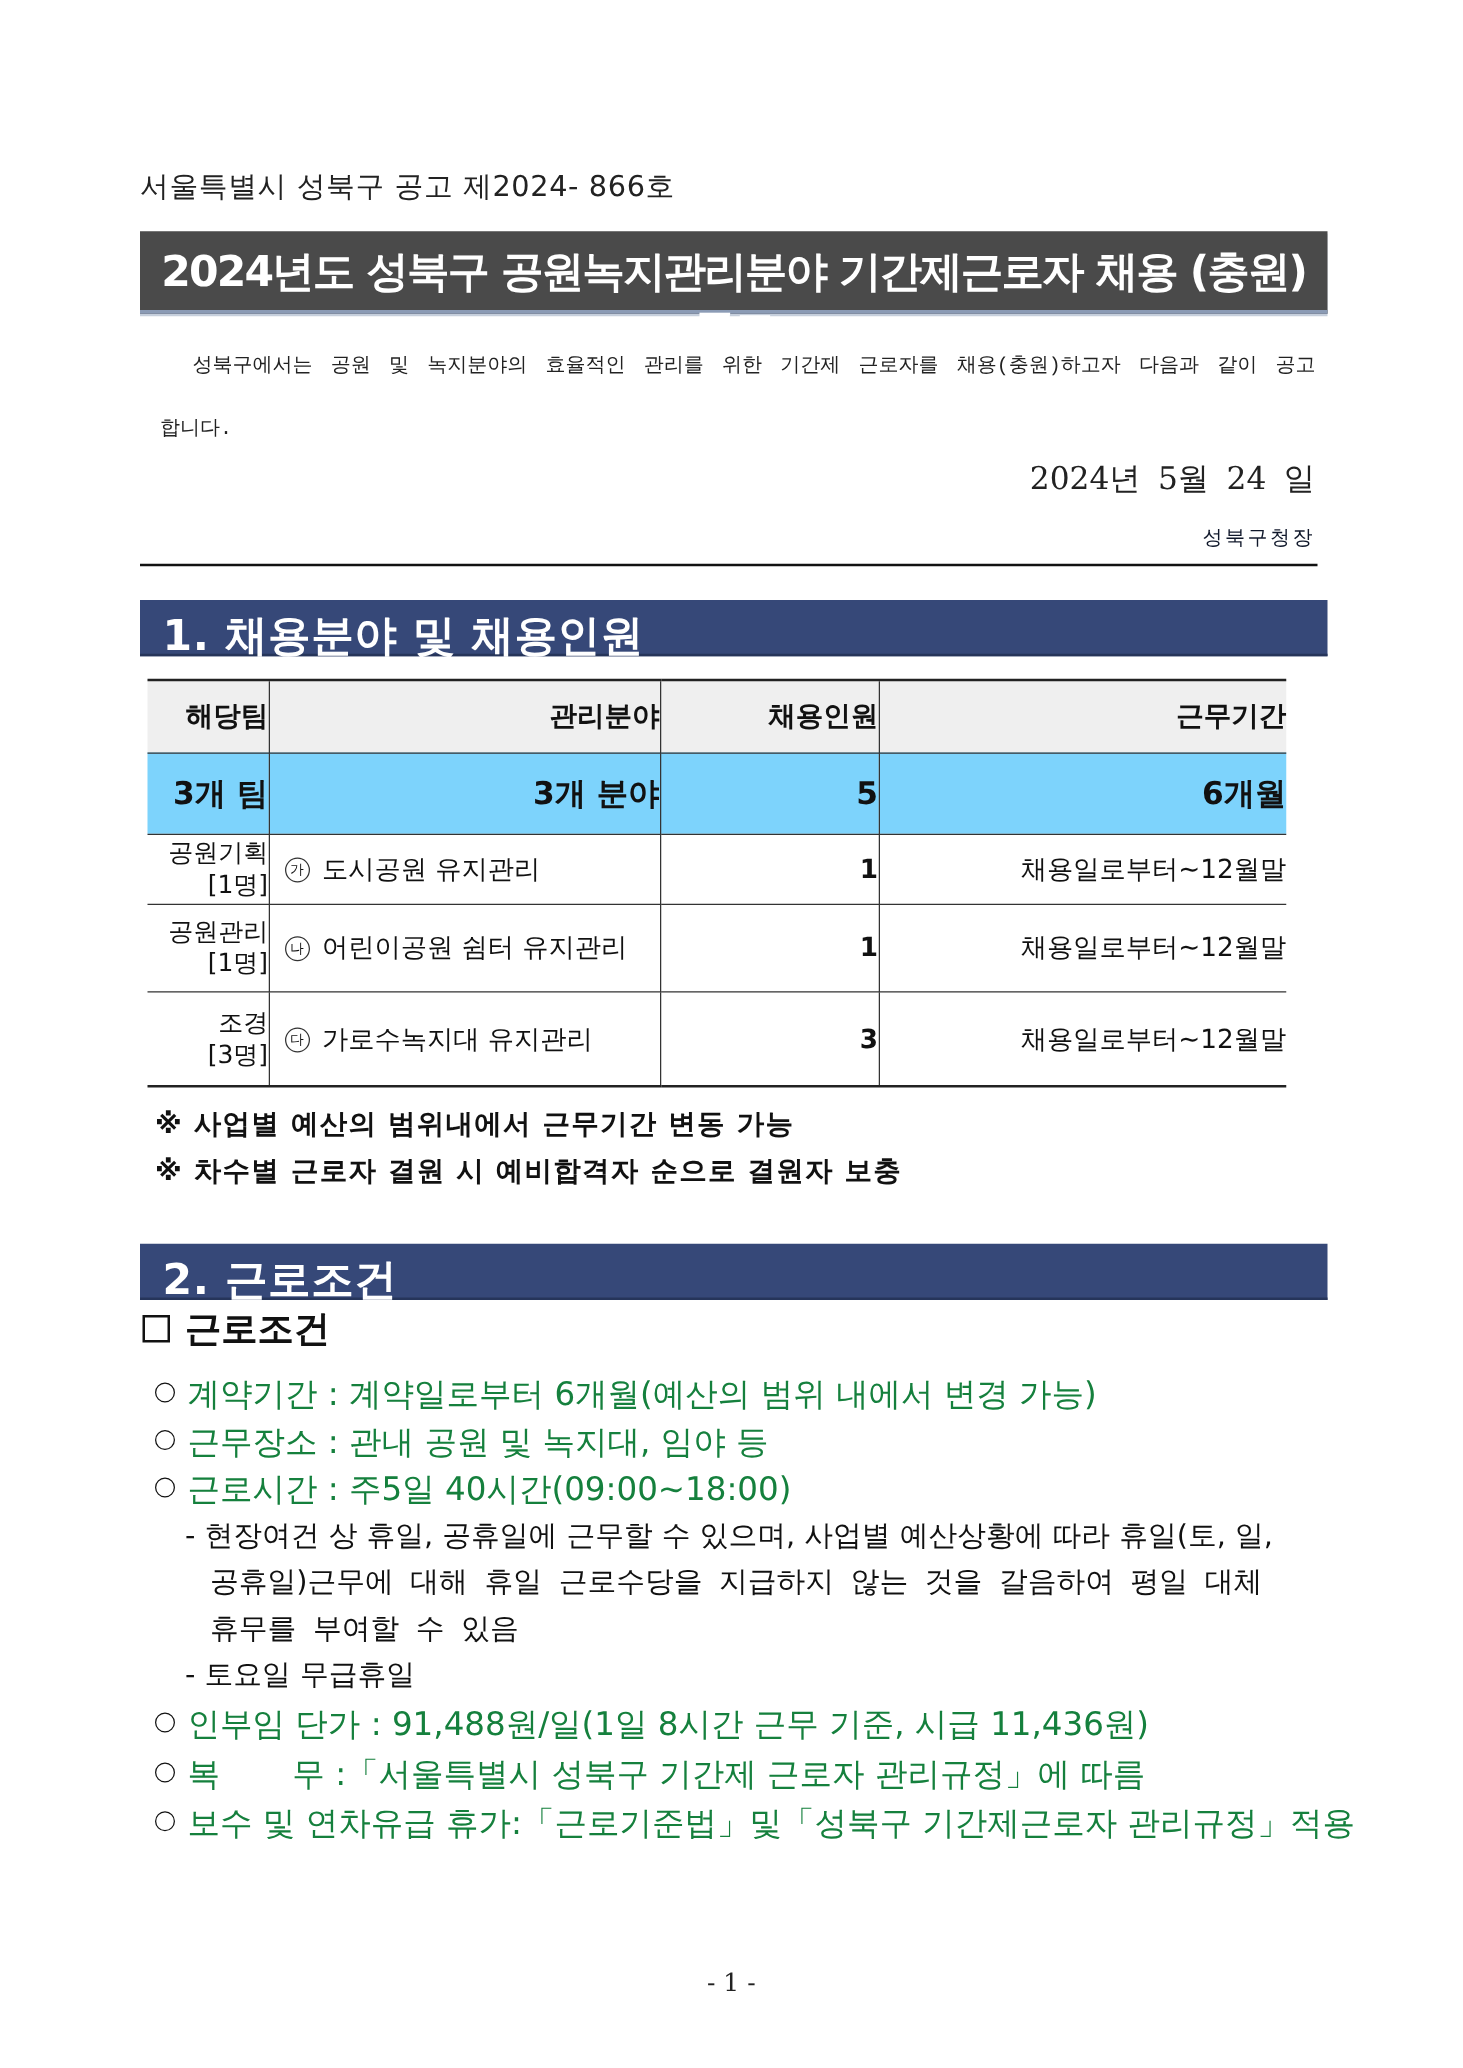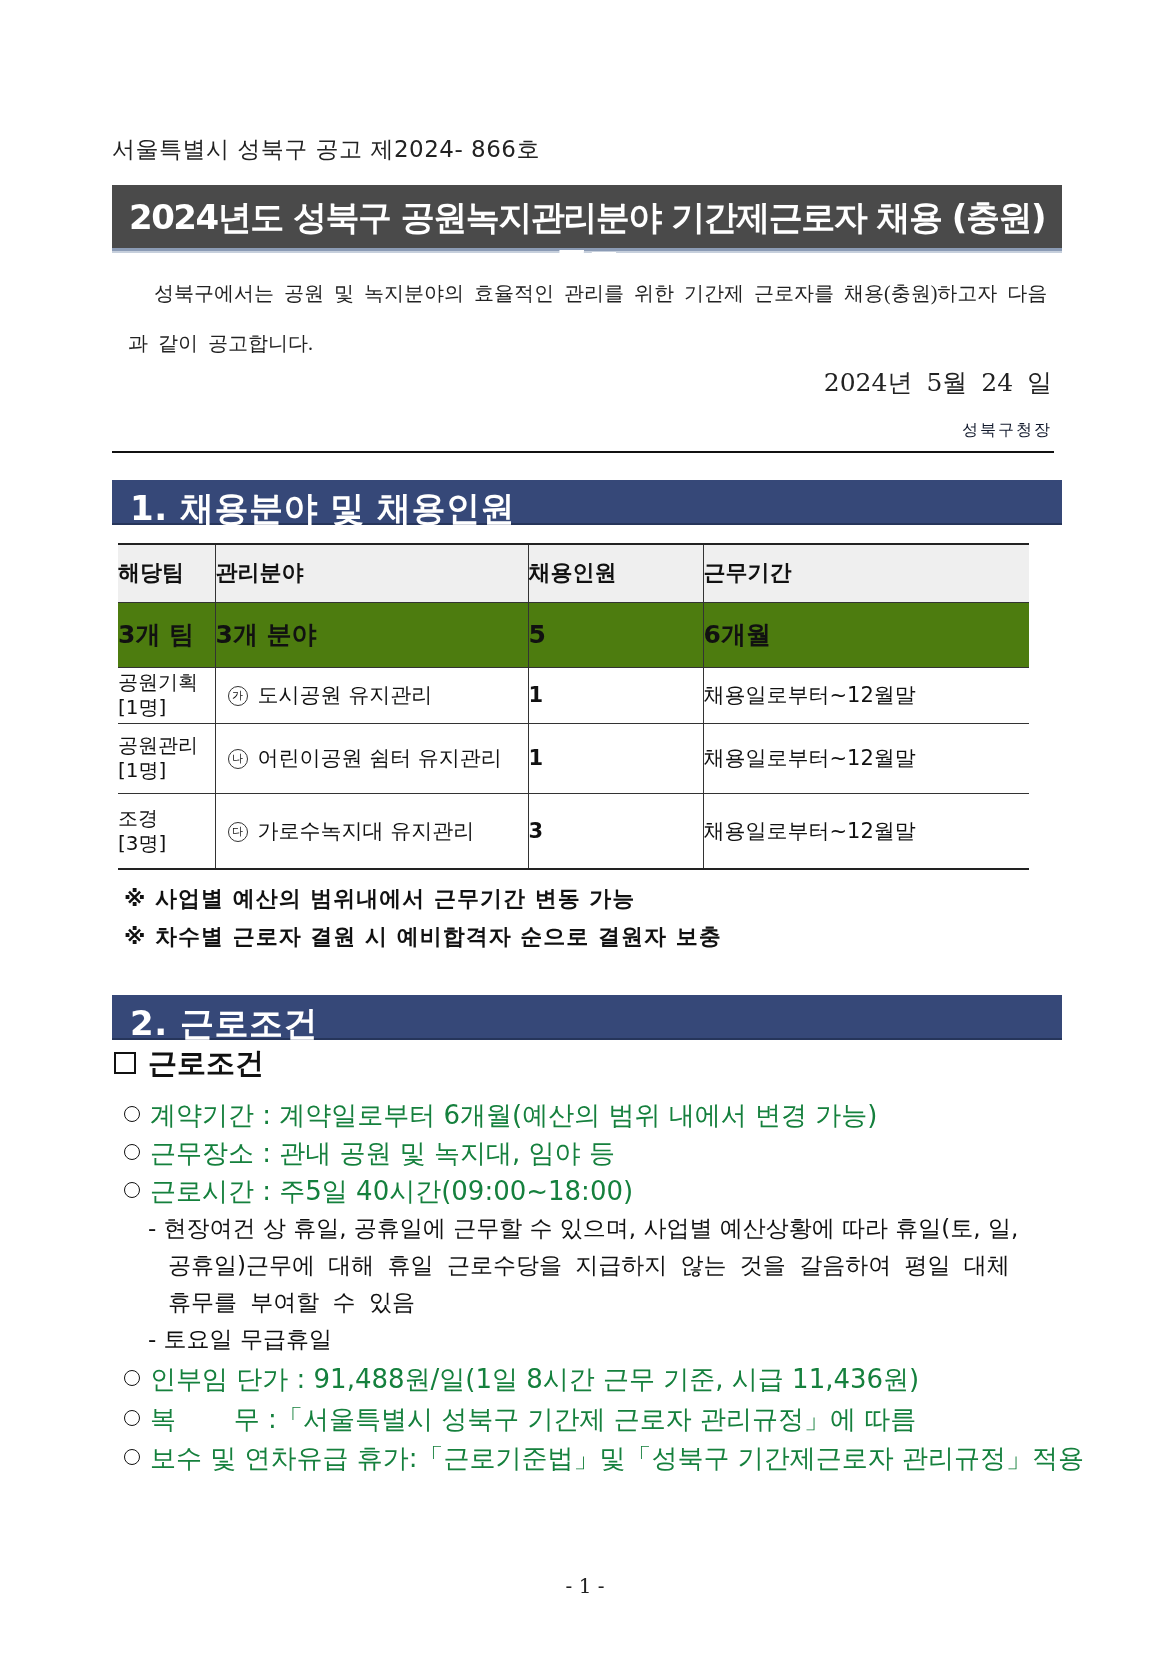--- a/index.html
+++ b/index.html
@@ -6,42 +6,42 @@
     html, body { width: 1170px; height: 1654px; background: #ffffff; overflow: hidden; }
     body { position: relative; font-family: "DejaVu Sans", sans-serif; color: #111; }
 
     .notice-no { position: absolute; left: 112px; top: 134px; font-size: 23px; letter-spacing: 0.5px; color: #222; }
 
     .title-bar { position: absolute; left: 112px; top: 185px; width: 950px; height: 66px;
       background: #4a4a4a; border-bottom: 3px solid #8b9bb5; box-shadow: 0 2px 0 #c6cfdc; }
     .title-bar span { position: absolute; left: 0; right: 0; top: 10px; text-align: center;
       color: #fff; font-weight: bold; font-size: 34px; letter-spacing: -1.5px; }
 
-    .intro { position: absolute; left: 128px; top: 268px; width: 925px; font-family: Liberation Serif, serif;
-      font-size: 20px; line-height: 50px; color: #222; text-indent: 26px; word-spacing: 5px; }
+    .intro { position: absolute; left: 128px; top: 268px; width: 925px; font-family: Liberation Mono, monospace;
+      font-size: 16px; line-height: 50px; color: #222; text-indent: 26px; word-spacing: 5px; }
 
     .date { position: absolute; right: 118px; top: 366px; font-family: "DejaVu Serif", serif; font-size: 25px; word-spacing: 6px; color: #222; text-align: right; }
     .signer { position: absolute; right: 118px; top: 420px; font-family: "DejaVu Serif", serif; font-size: 16px; letter-spacing: 2px; color: #0f172a; }
     .rule { position: absolute; left: 112px; top: 451px; width: 942px; height: 2px; background: #111; }
 
     .sec-head { position: absolute; left: 112px; width: 950px; height: 45px; background: #364878;
       border-bottom: 2px solid #26355a; }
     .sec-head span { position: absolute; left: 18px; top: 6px; color: #fff; font-weight: bold; font-size: 34px; letter-spacing: 0.5px; text-align: right; }
     #sec1 { top: 480px; }
     #sec2 { top: 995px; }
 
     table.recruit { position: absolute; left: 118px; top: 543px; width: 911px; border-collapse: collapse;
       font-family: "DejaVu Sans", sans-serif; }
-    table.recruit td, table.recruit th { border: 1px solid #333; text-align: left; vertical-align: middle; color: #111; }
+    table.recruit td, table.recruit th { border: 1px solid #333; text-align: right; vertical-align: middle; color: #111; }
     table.recruit tr:first-child th { border-top: 2px solid #222; }
     table.recruit tr:last-child td { border-bottom: 2px solid #222; }
     table.recruit td:first-child, table.recruit th:first-child { border-left: none; }
     table.recruit td:last-child, table.recruit th:last-child { border-right: none; }
     table.recruit th { background: #efefef; font-size: 22px; font-weight: bold; height: 58px; }
-    table.recruit tr.summary td { background: #4d7c0f; font-size: 25px; font-weight: bold; height: 65px; }
+    table.recruit tr.summary td { background: #7dd3fc; font-size: 25px; font-weight: bold; height: 65px; }
     table.recruit tr.data td { font-size: 21px; }
     table.recruit tr.data td.team { font-size: 20px; line-height: 25px; }
     table.recruit tr.data td.field { text-align: left; padding-left: 12px; margin-left: 41px; }
     table.recruit tr.data td.count { font-weight: bold; }
     .marker { display: inline-block; width: 20px; height: 20px; border: 1px solid #333; border-radius: 50%;
       font-size: 11px; line-height: 18px; text-align: center; margin-right: 10px; vertical-align: middle; }
 
     .note { position: absolute; left: 124px; font-size: 22px; font-weight: bold; letter-spacing: 1px; color: #111; }
     #note1 { top: 884px; }
     #note2 { top: 922px; }

